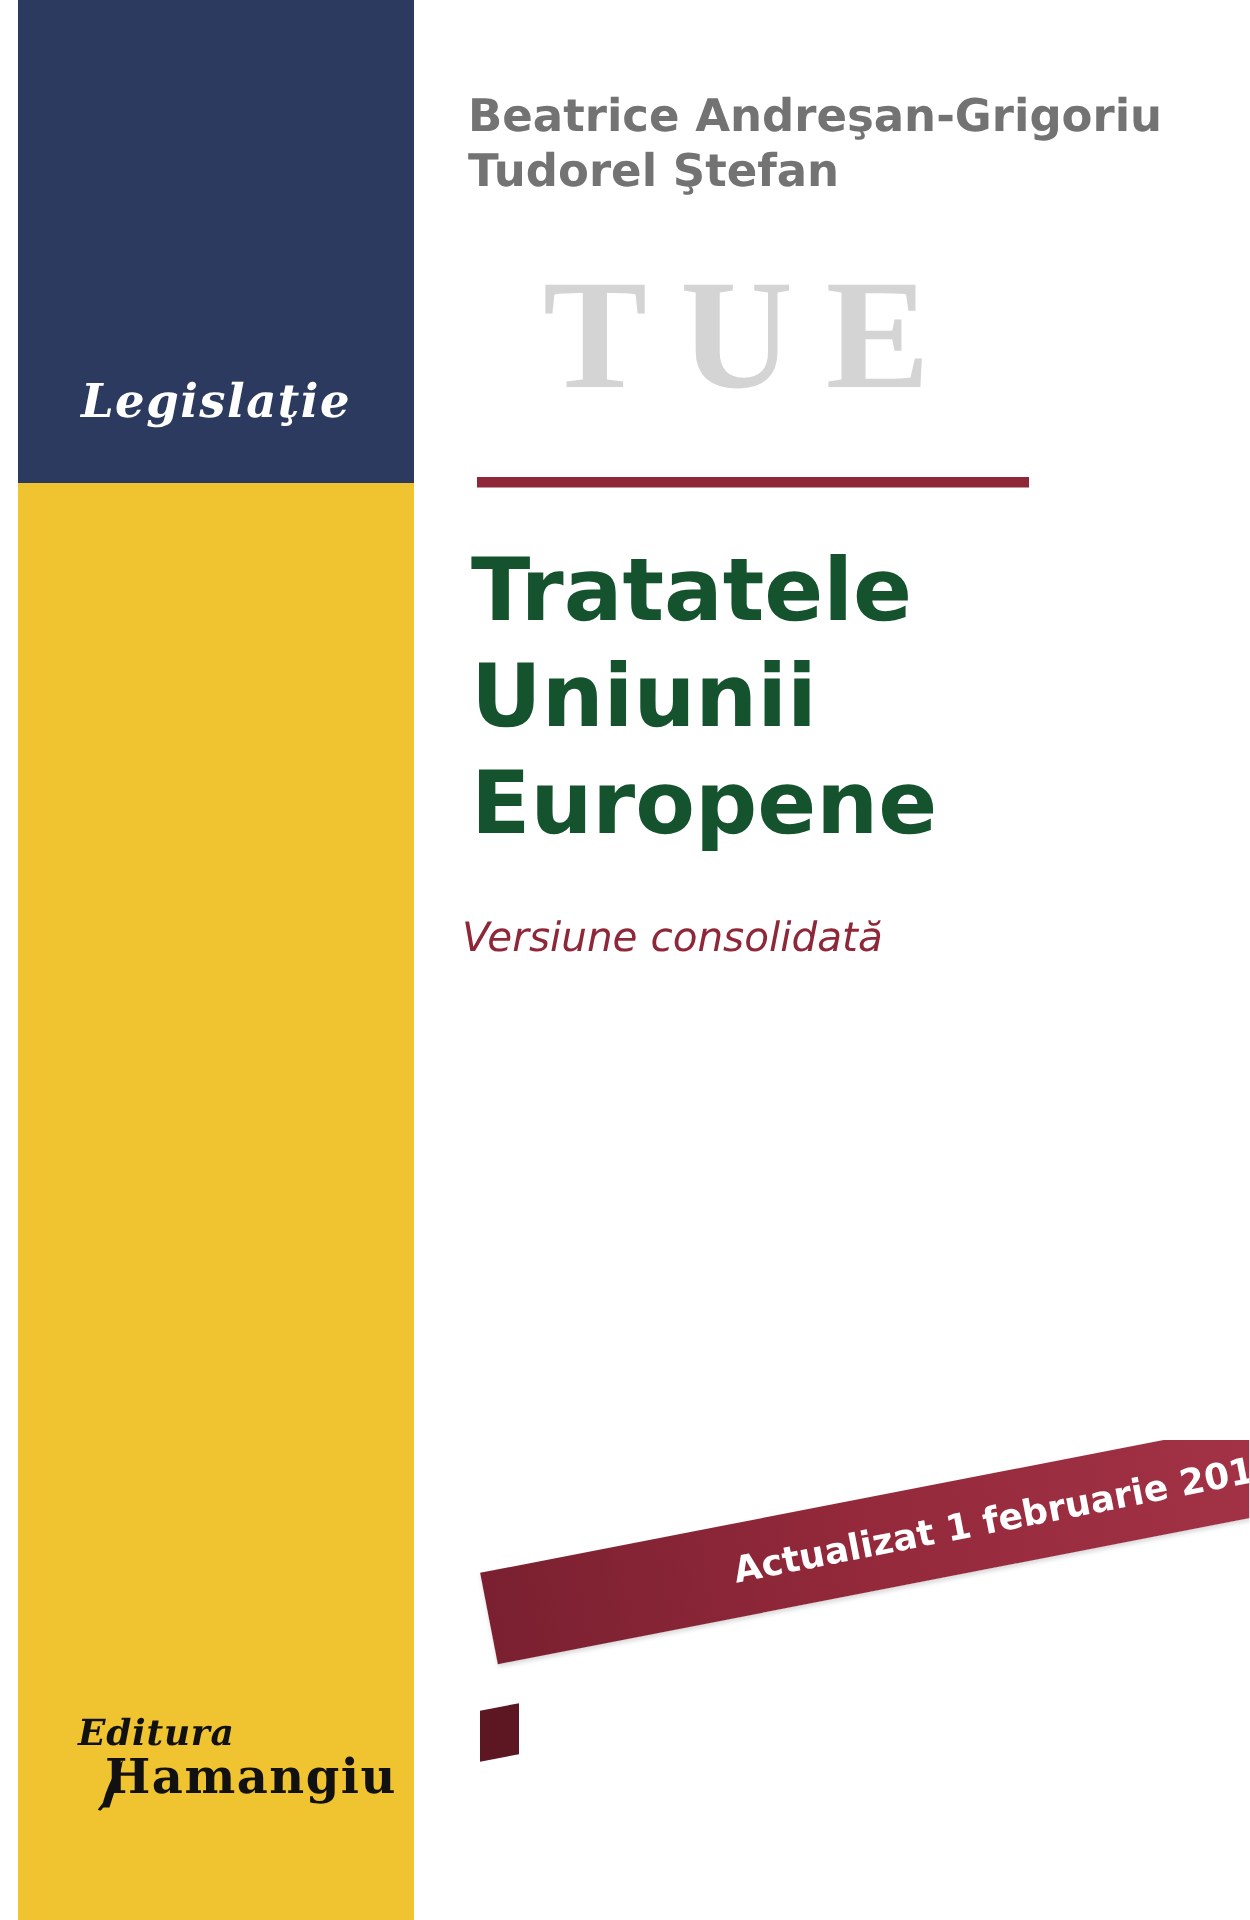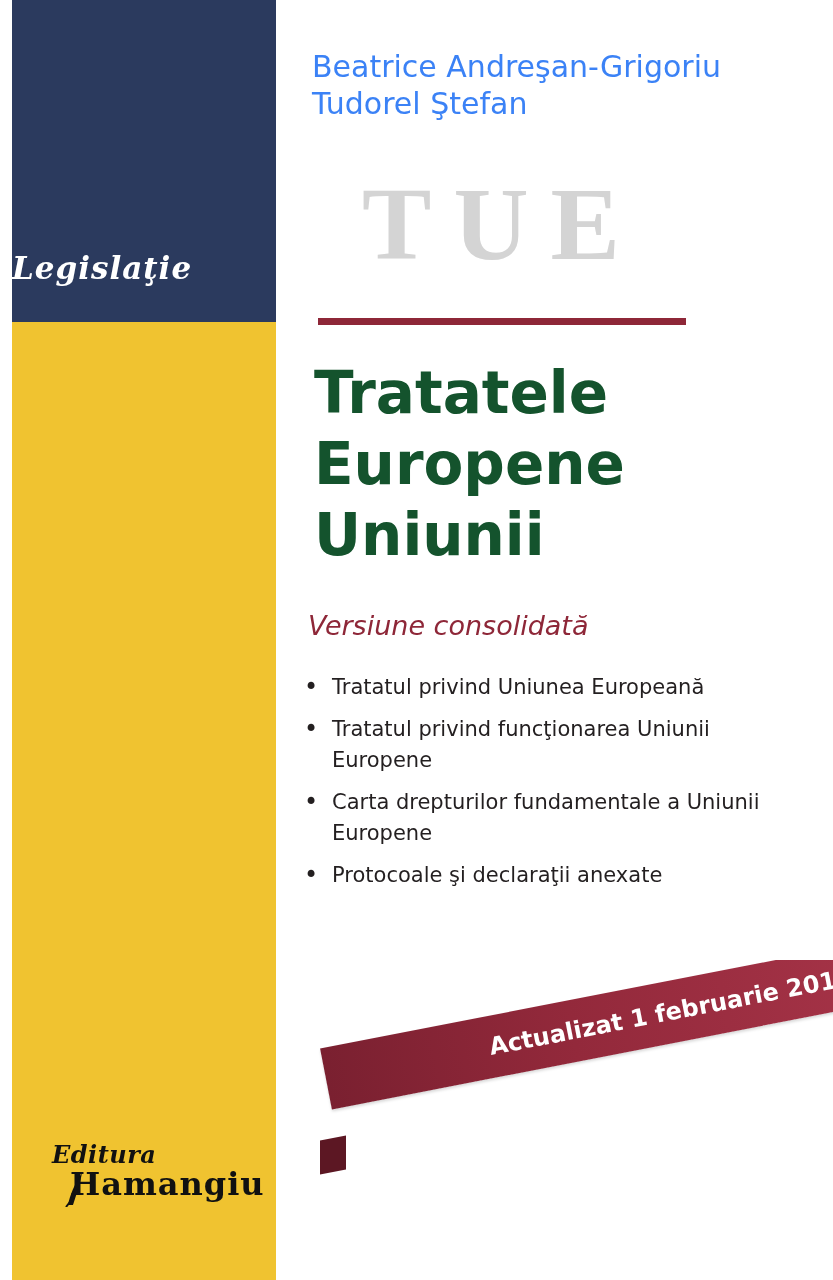--- a/index.html
+++ b/index.html
@@ -35,45 +35,45 @@
     top: 322px;
     width: 264px;
     height: 958px;
     background: #f0c330;
   }
   .spine-label {
     position: absolute;
     left: 12px;
     top: 250px;
     width: 264px;
-    text-align: left;
+    text-align: center;
     color: #ffffff;
     font-family: "DejaVu Serif", serif;
     font-style: italic;
     font-weight: bold;
     font-size: 31px;
     letter-spacing: 1px;
   }
   
   .page {
     position: absolute;
     left: 276px;
     top: 0;
     right: 0;
     bottom: 0;
     background: #ffffff;
   }
   .authors {
     position: absolute;
     left: 312px;
-    top: 49px;
+    top: 60px;
     width: 470px;
-    color: #3b82f6;
-    font-family: "DejaVu Sans", sans-serif;
-    font-weight: normal;
+    color: #737373;
+    font-family: "DejaVu Sans", sans-serif;
+    font-weight: bold;
     font-size: 30px;
     line-height: 1.22;
   }
   .authors div {
     white-space: nowrap;
   }
   .tue {
     position: absolute;
     left: 312px;
     top: 172px;
@@ -230,32 +230,26 @@
     <div>Beatrice Andreşan-Grigoriu</div>
     <div>Tudorel Ştefan</div>
   </div>
 
   <div class="tue">TUE</div>
 
   <div class="rule"></div>
 
   <div class="title">
     <div>Tratatele</div>
+    <div>Uniunii</div>
     <div>Europene</div>
-    <div>Uniunii</div>
   </div>
 
   <div class="subtitle">Versiune consolidată</div>
 
-  <ul class="bullets">
-    <li>Tratatul privind Uniunea Europeană</li>
-    <li>Tratatul privind funcţionarea Uniunii Europene</li>
-    <li>Carta drepturilor fundamentale a Uniunii Europene</li>
-    <li>Protocoale şi declaraţii anexate</li>
-  </ul>
 
   <div class="banner-wrap">
     <div class="banner-fold"></div>
     <div class="banner">
       <span class="banner-text">Actualizat 1 februarie 2015</span>
     </div>
   </div>
 
   <div class="logo">
     <div class="logo-editura">Editura</div>

